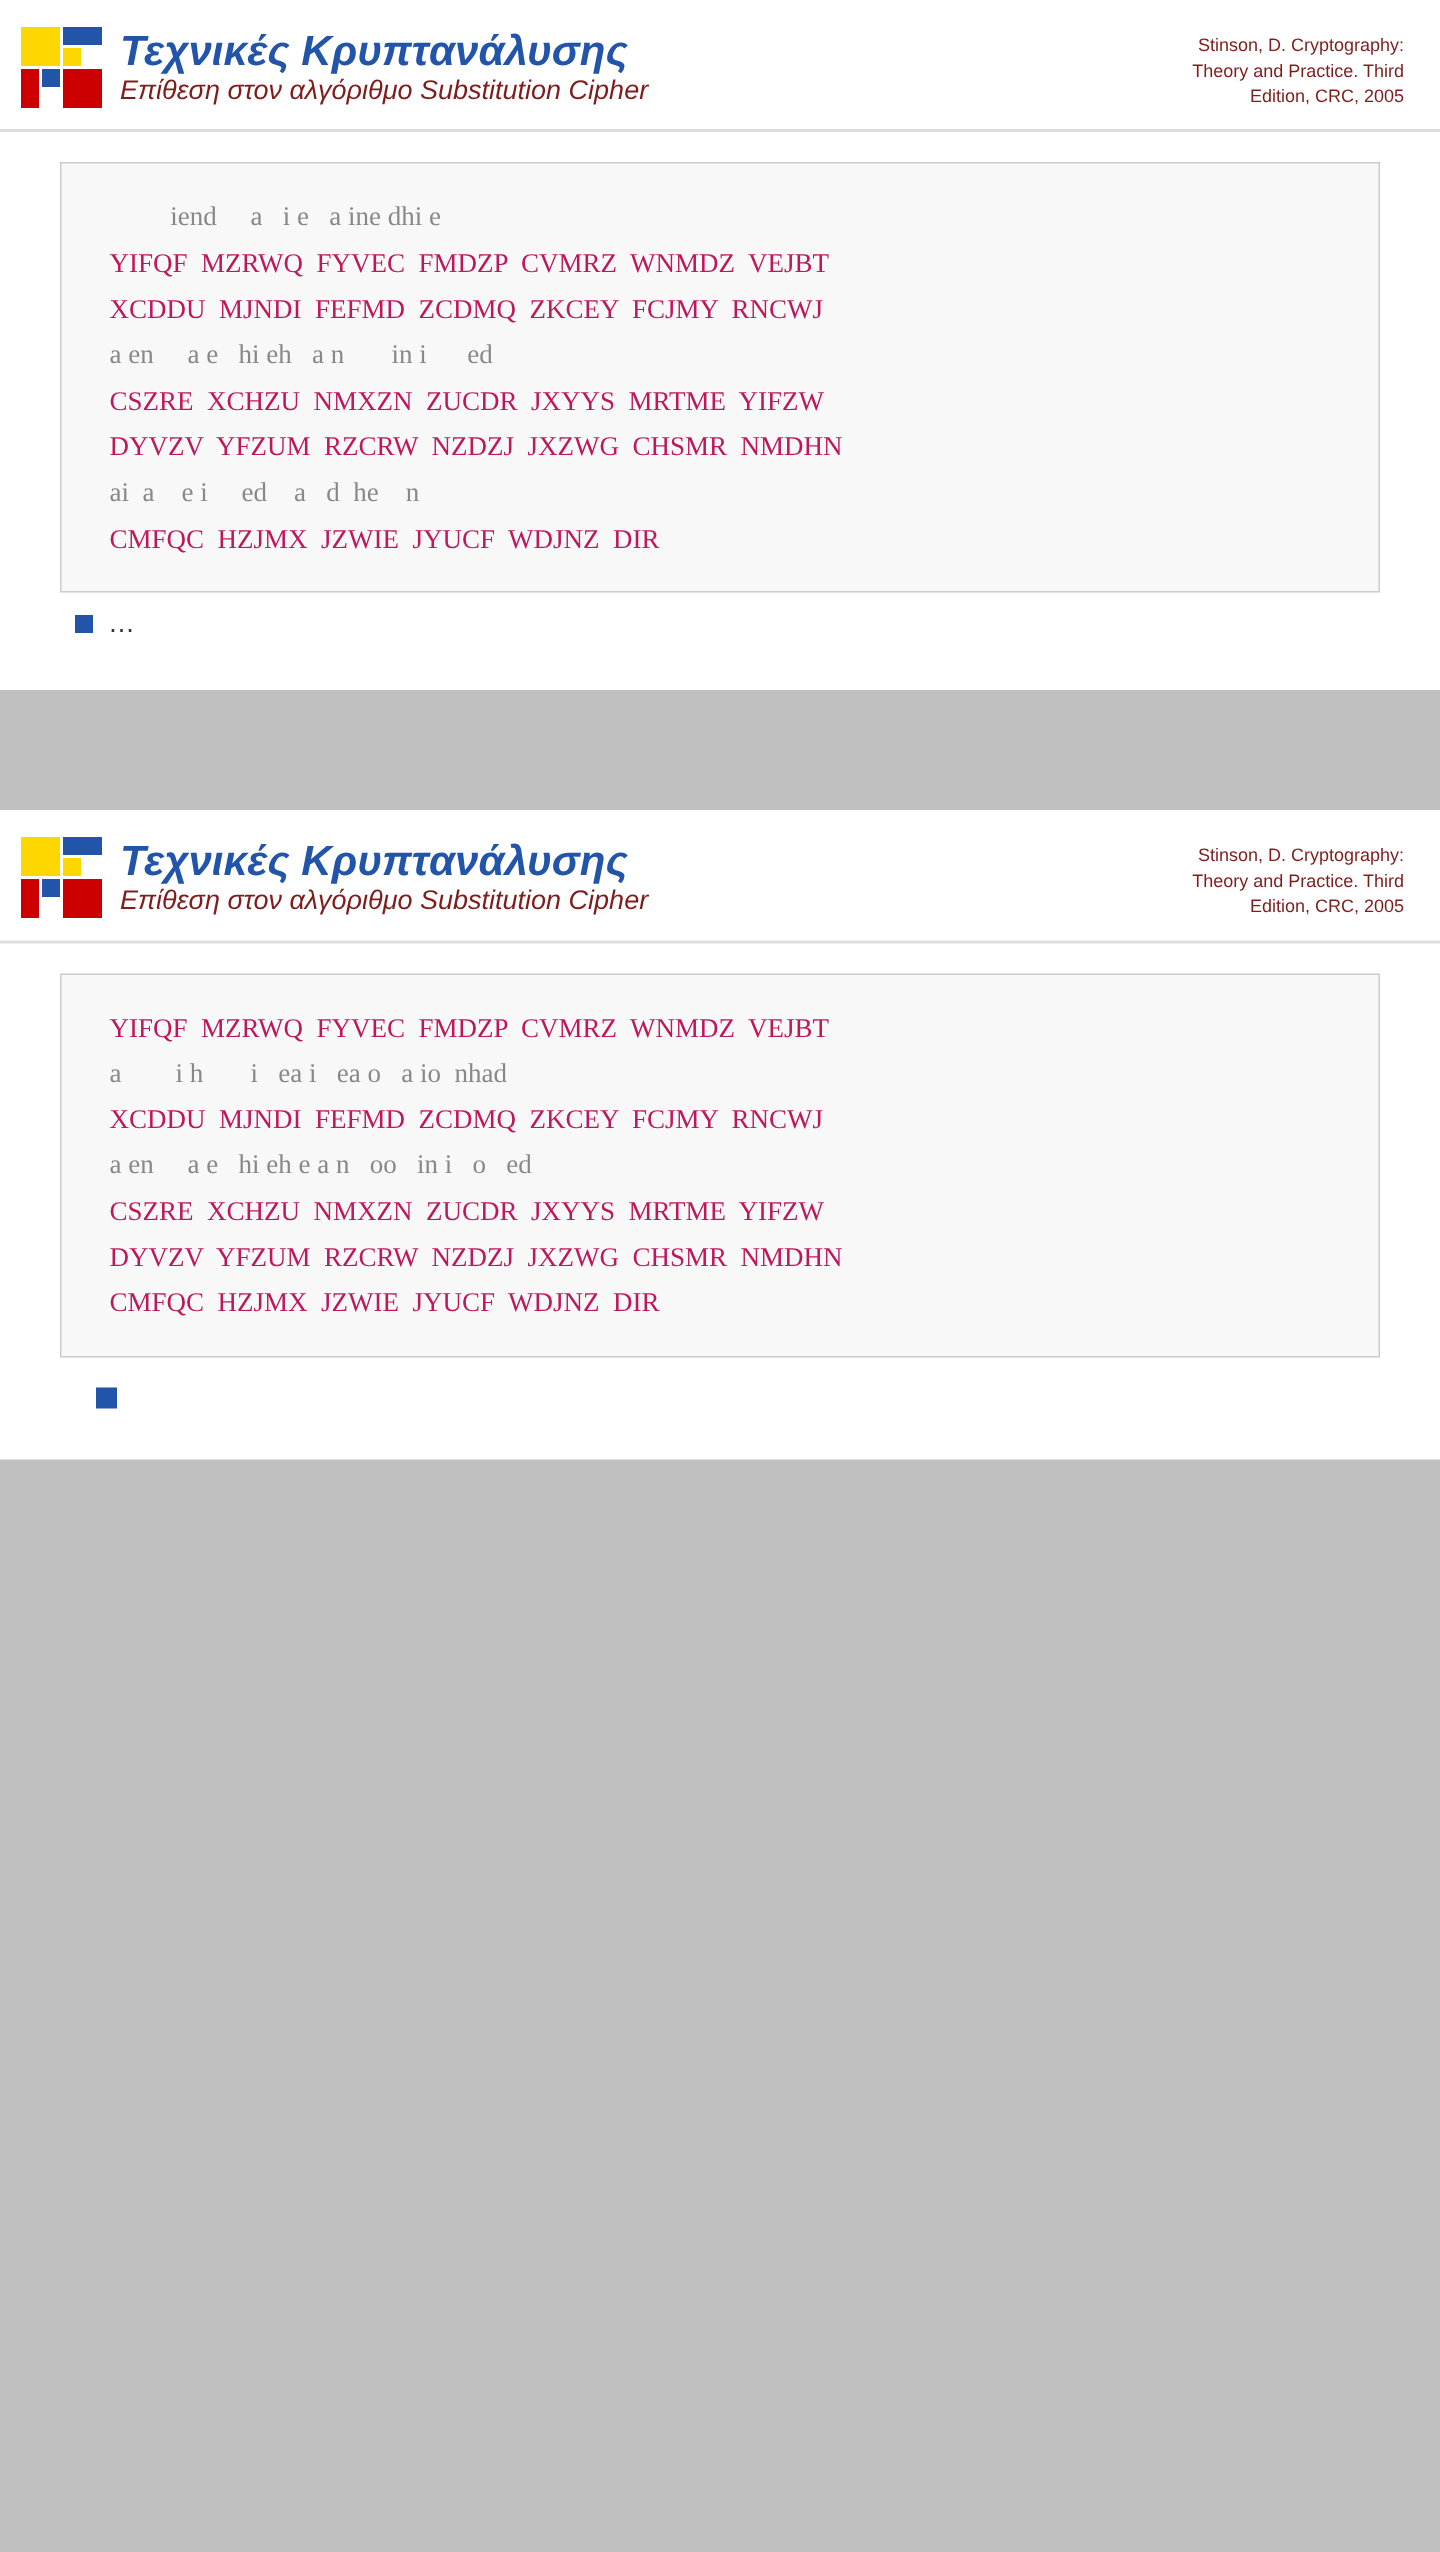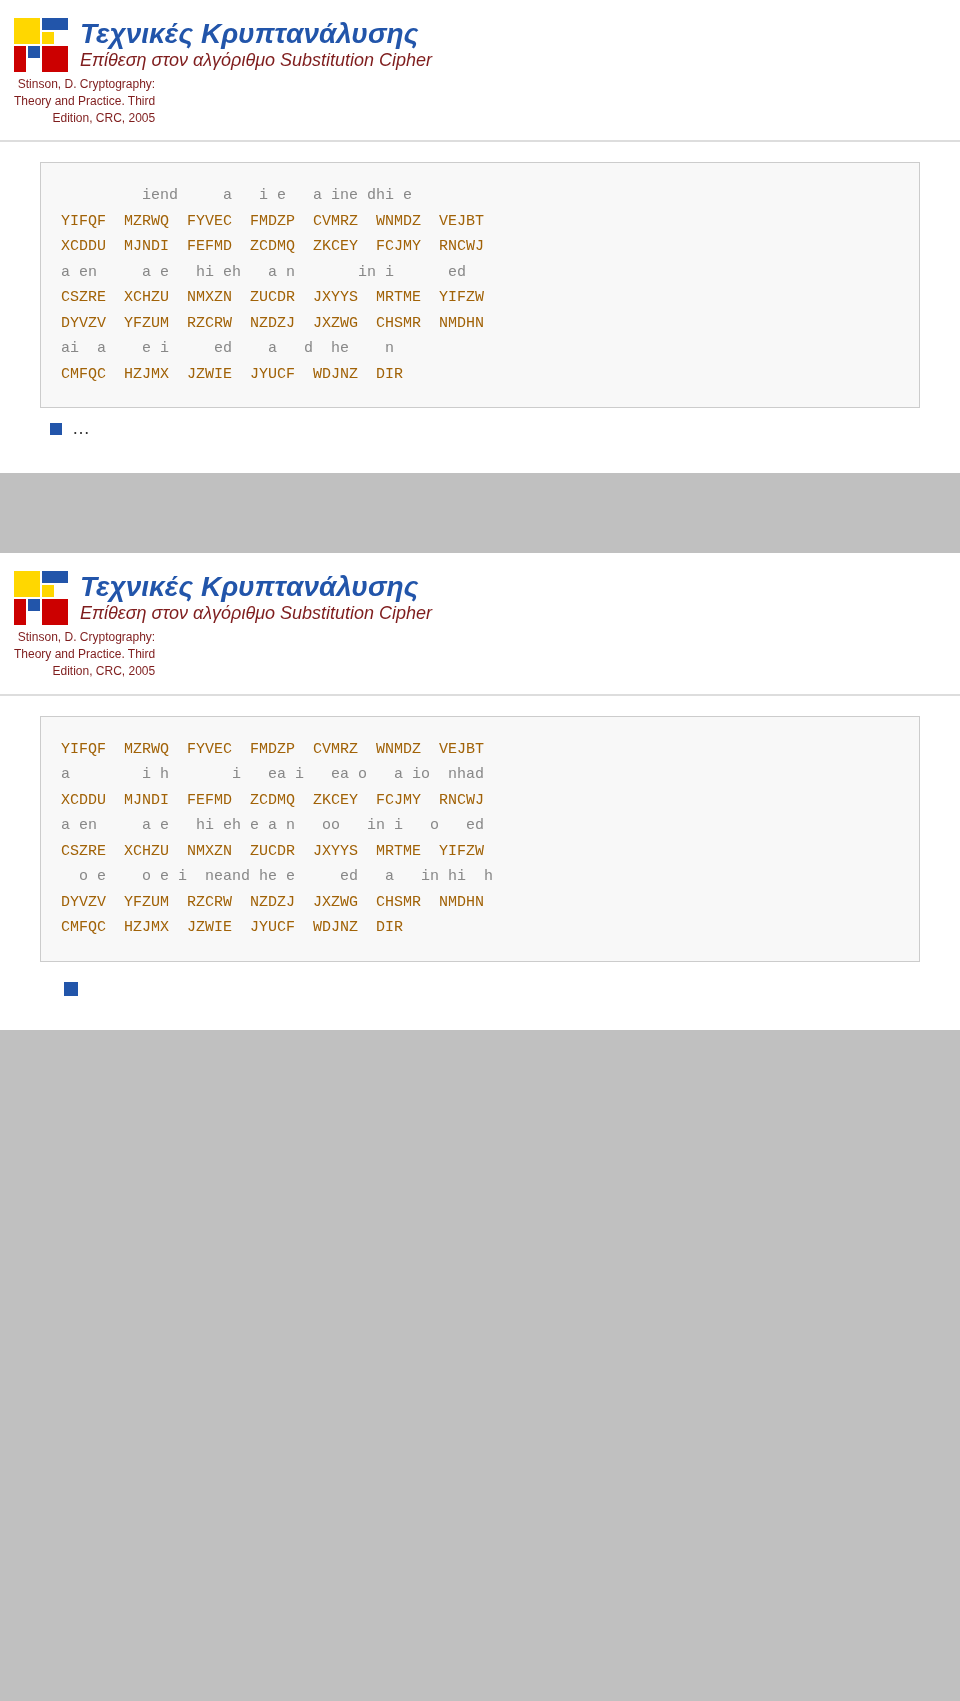--- a/index.html
+++ b/index.html
@@ -12,25 +12,24 @@
     .slide {
       background: white;
       margin: 0 auto;
       width: 960px;
       padding: 0;
       margin-bottom: 20px;
     }
 
     .header {
       display: flex;
-      align-items: flex-start;
+      align-items: center;
       justify-content: space-between;
       padding: 18px 24px 14px 14px;
       border-bottom: 2px solid #ddd;
-      flex-direction: column;
     }
 
     .header-left {
       display: flex;
       align-items: flex-start;
       gap: 12px;
     }
 
     .logo-icon {
       width: 54px;
@@ -67,39 +66,39 @@
       min-width: 140px;
     }
 
     .content-area {
       padding: 20px 40px 30px 40px;
     }
 
     .cipher-block {
       background: #f8f8f8;
       border: 1px solid #ccc;
-      padding: 20px 20px;
-      font-family: Liberation Mono, monospace;
-      font-size: 15px;
+      padding: 20px 32px;
+      font-family: Liberation Serif, serif;
+      font-size: 18px;
       line-height: 1.7;
     }
 
     .cipher-row {
       display: block;
       white-space: pre;
       color: #222;
     }
 
     .plaintext-row {
       color: #888;
       font-style: normal;
     }
 
     .ciphertext-row {
-      color: #a16207;
+      color: #be185d;
       font-weight: normal;
     }
 
     .ellipsis-row {
       display: flex;
       align-items: center;
       gap: 10px;
       padding: 10px 0 4px 10px;
     }
 
@@ -208,21 +207,20 @@
     <div class="cipher-block">
 
       <span class="cipher-row ciphertext-row">YIFQF  MZRWQ  FYVEC  FMDZP  CVMRZ  WNMDZ  VEJBT</span>
 
       <span class="cipher-row plaintext-row">a        i h       i   ea i   ea o   a io  nhad</span>
       <span class="cipher-row ciphertext-row">XCDDU  MJNDI  FEFMD  ZCDMQ  ZKCEY  FCJMY  RNCWJ</span>
 
       <span class="cipher-row plaintext-row">a en     a e   hi eh e a n   oo   in i   o   ed</span>
       <span class="cipher-row ciphertext-row">CSZRE  XCHZU  NMXZN  ZUCDR  JXYYS  MRTME  YIFZW</span>
 
-      <span class="cipher-row plaintext-row">  o e    o e i  neand he e     ed   a   in hi  h</span>
       <span class="cipher-row ciphertext-row">DYVZV  YFZUM  RZCRW  NZDZJ  JXZWG  CHSMR  NMDHN</span>
 
       <span class="cipher-row ciphertext-row">CMFQC  HZJMX  JZWIE  JYUCF  WDJNZ  DIR</span>
     </div>
 
     <div style="padding: 14px 0 4px 10px;">
       <div class="bottom-blue-square"></div>
     </div>
   </div>
 </div>

